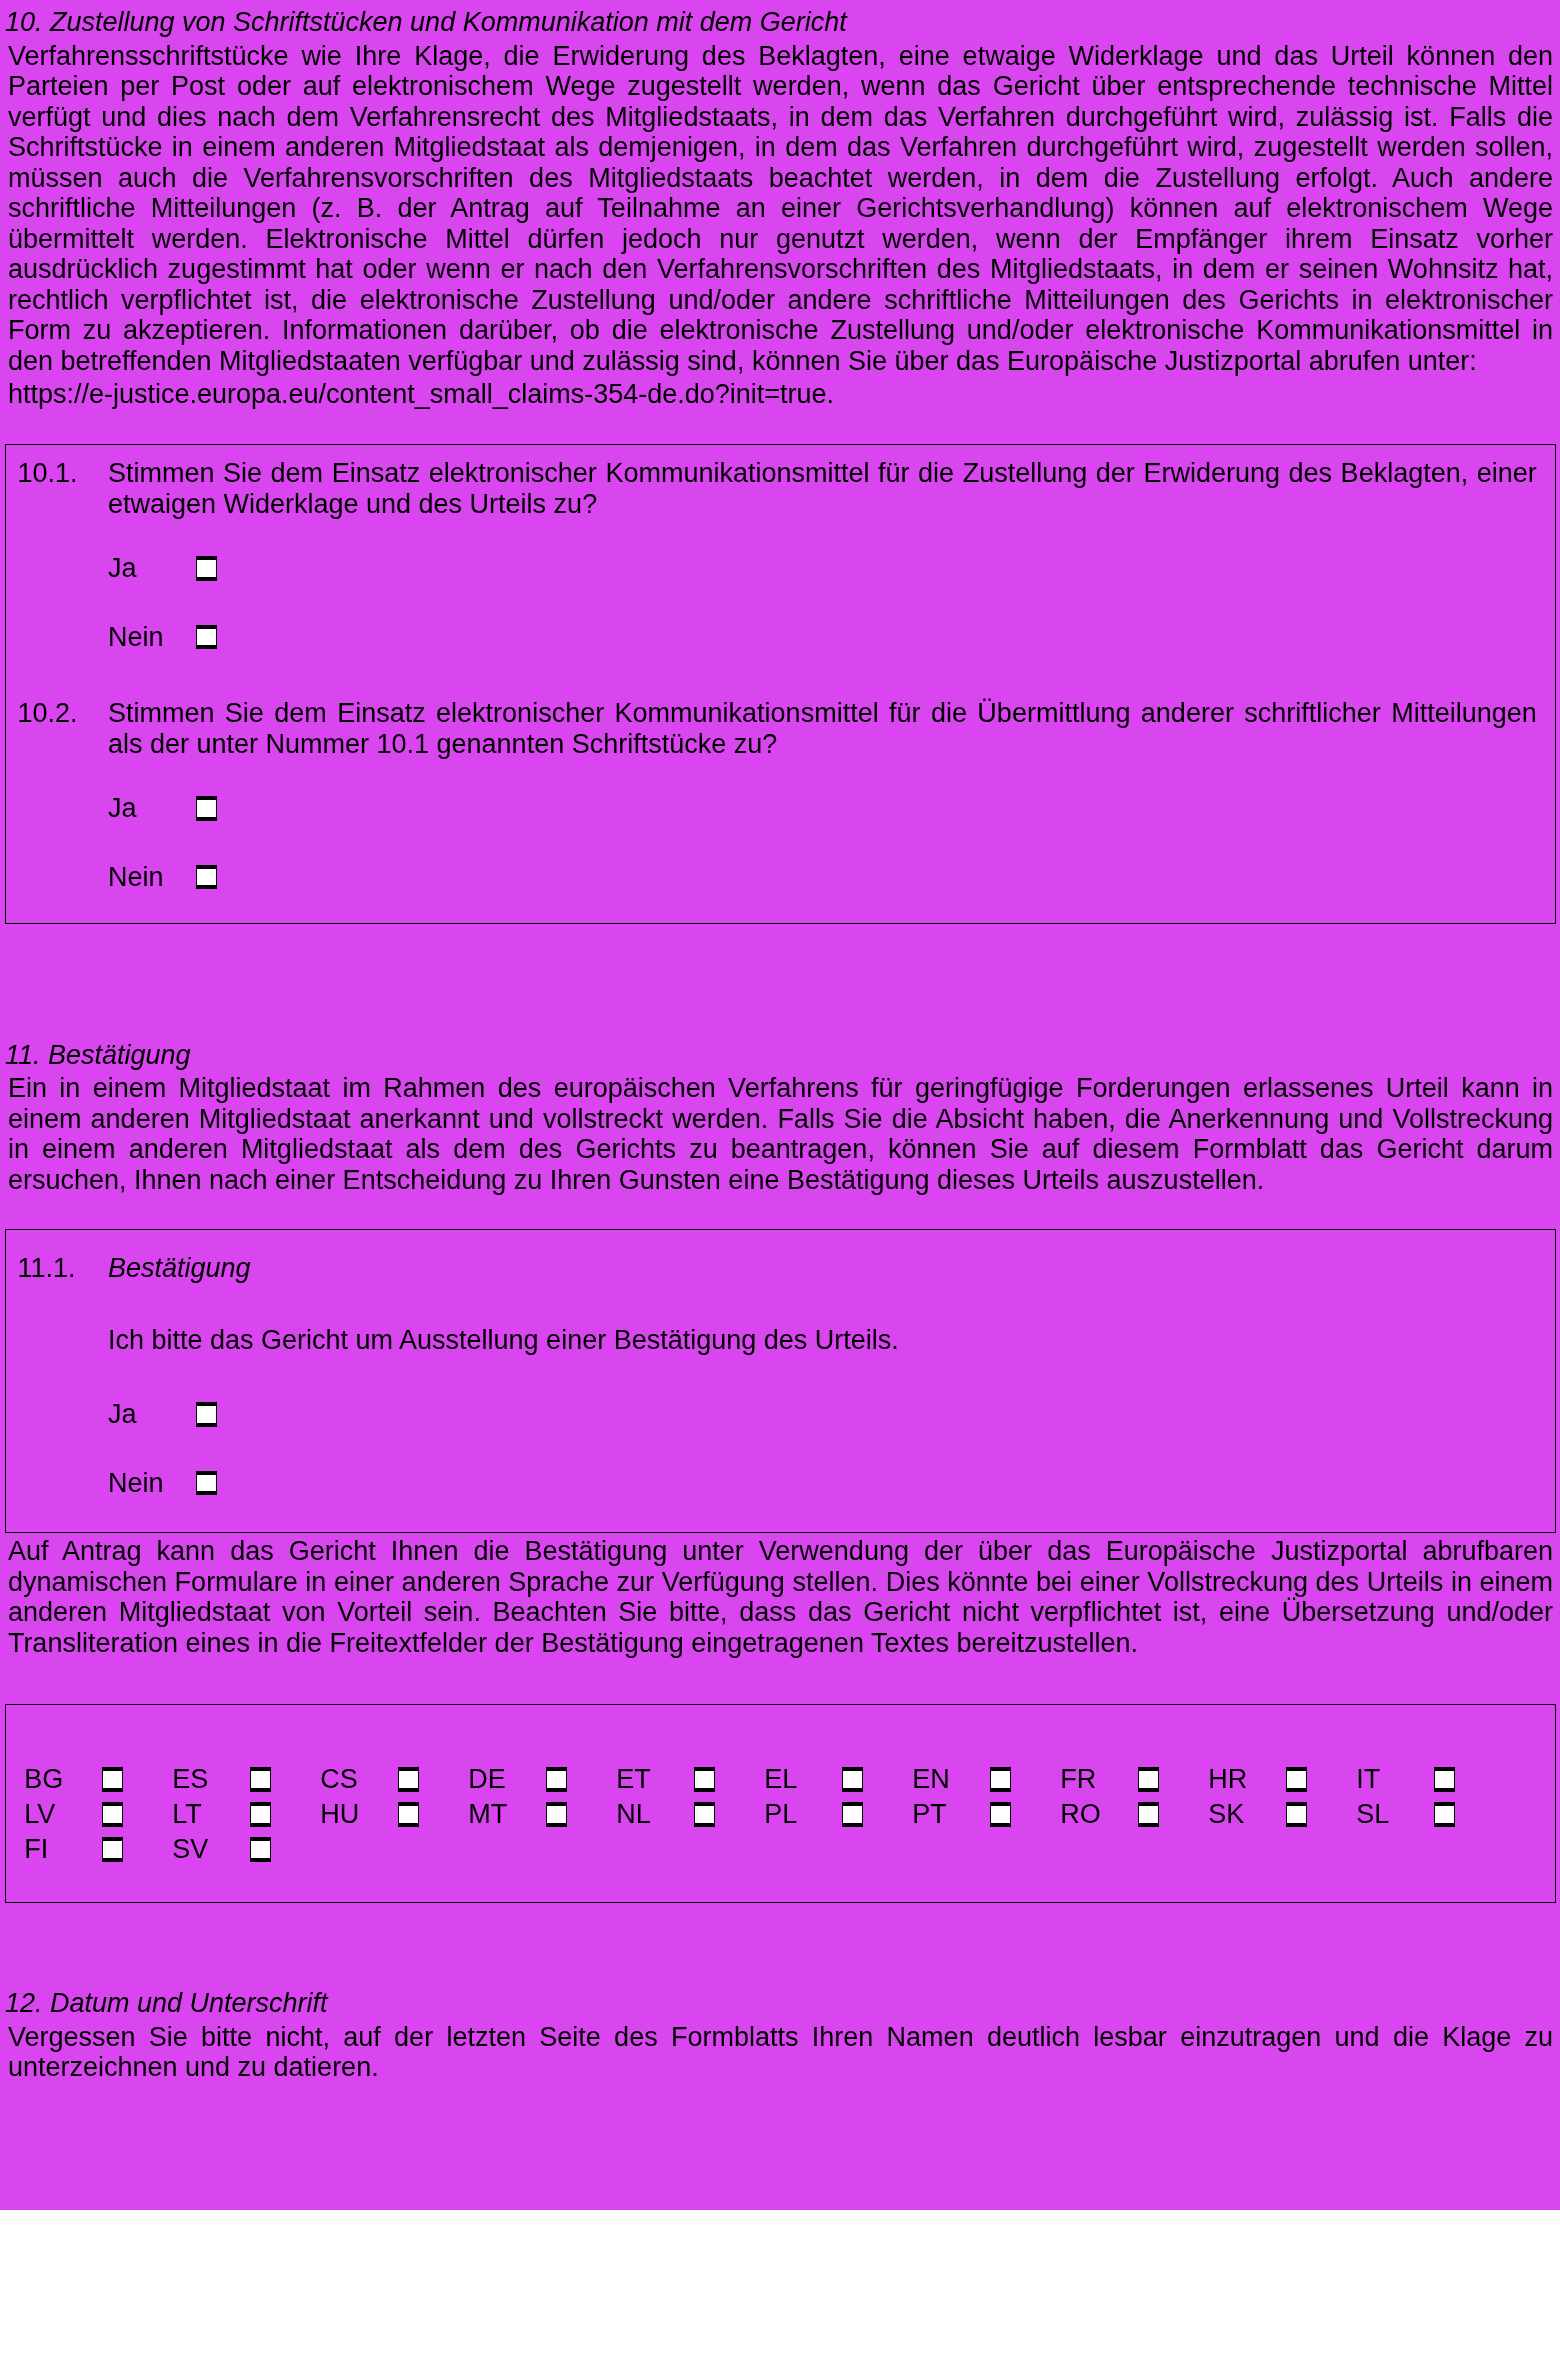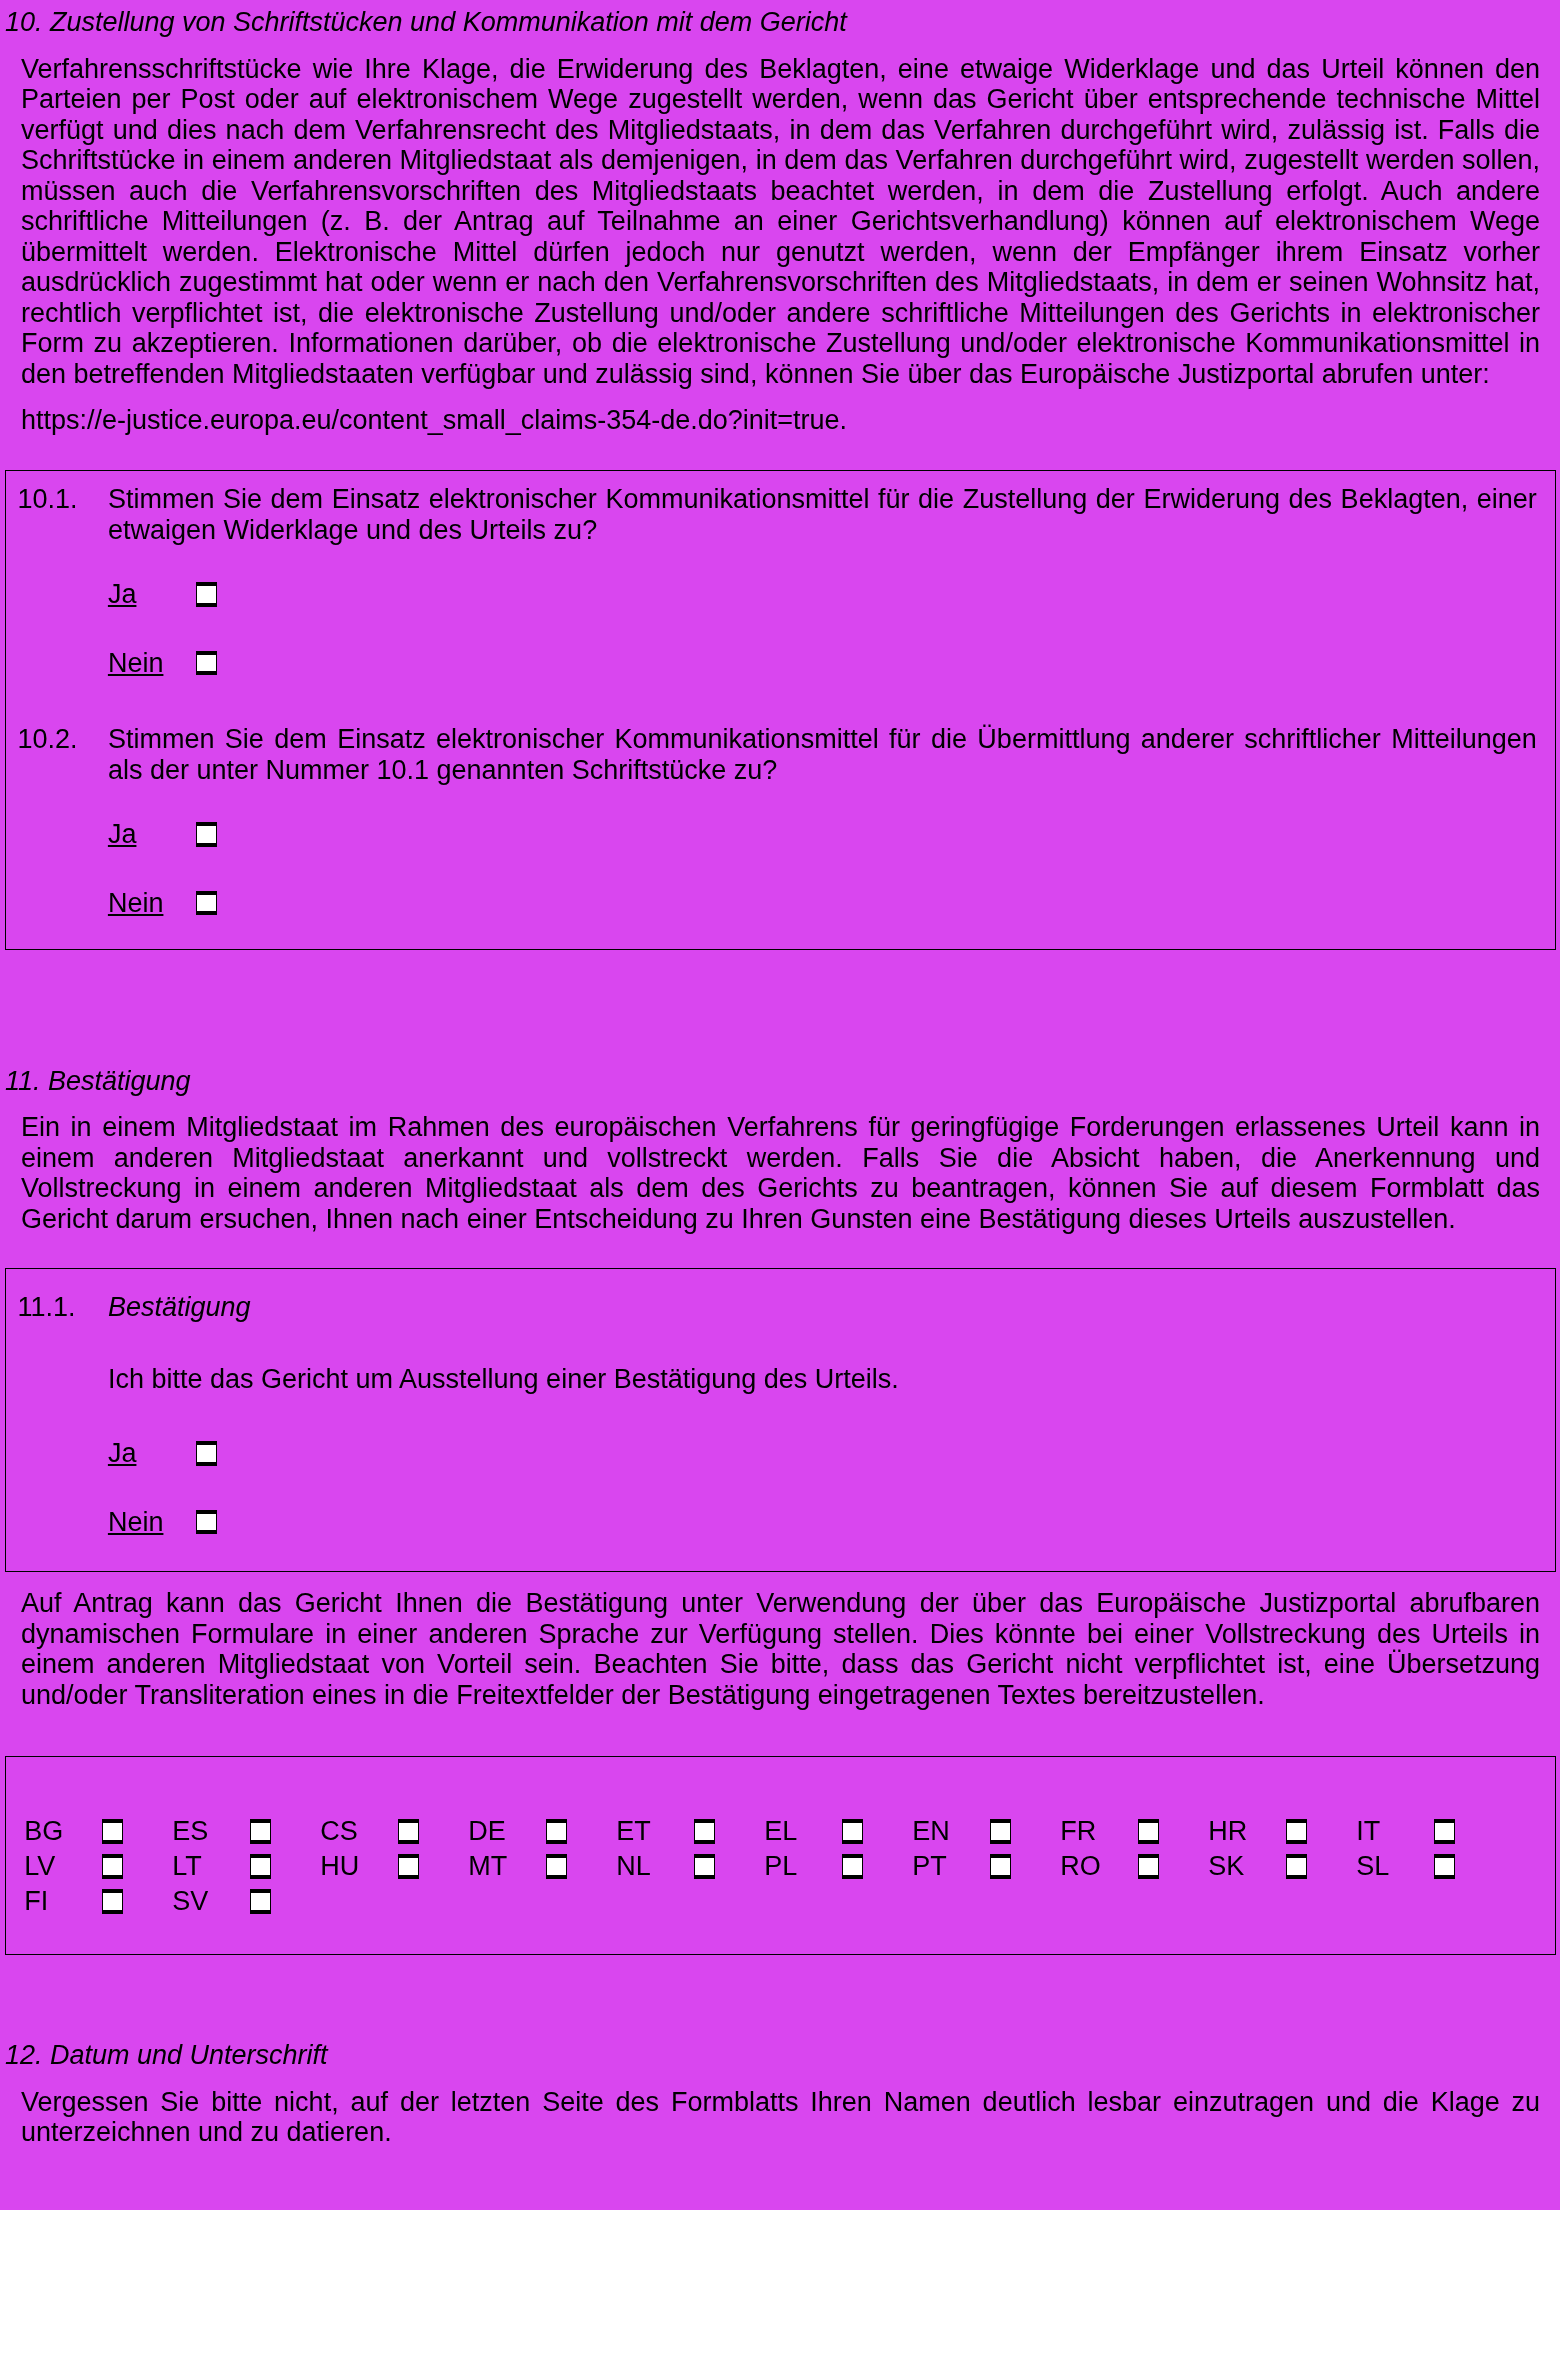--- a/index.html
+++ b/index.html
@@ -20,21 +20,21 @@
     font-style: italic;
     font-weight: normal;
     font-size: 27px;
     line-height: 30.5px;
     margin: 0;
   }
   .h10 { margin-top: 2.4px; }
   .h11 { margin-top: 116px; }
   .h12 { margin-top: 85px; }
   p.body-par {
-    margin: 16px;
+    margin: 3px;
     text-align: justify;
   }
   .par10 { margin-top: 33px; }
   .par11 { margin-top: 37px; }
   .par11b { margin-top: 82px; }
   .par12 { margin-top: 40px; }
   .url-line { margin-top: 56px; text-align: left; }
   .formbox {
     border: 1.8px solid #000000;
     box-sizing: border-box;
@@ -53,21 +53,21 @@
   }
   .qtext { flex: 1; text-align: justify; }
   .qtext-plain { flex: 1; text-align: left; }
   .opt-row {
     display: flex;
     align-items: center;
     margin-left: 102px;
   }
   .opt-yes { margin-top: 34px; }
   .opt-no { margin-top: 38px; }
-  .opt-label { width: 88px; flex: 0 0 88px; text-decoration: underline; }
+  .opt-label { width: 88px; flex: 0 0 88px; }
   .cb {
     display: inline-block;
     width: 21px;
     height: 24.4px;
     box-sizing: border-box;
     border: 1.8px solid #000000;
     border-top-width: 4.3px;
     border-bottom-width: 4.3px;
     background: #ffffff;
   }

